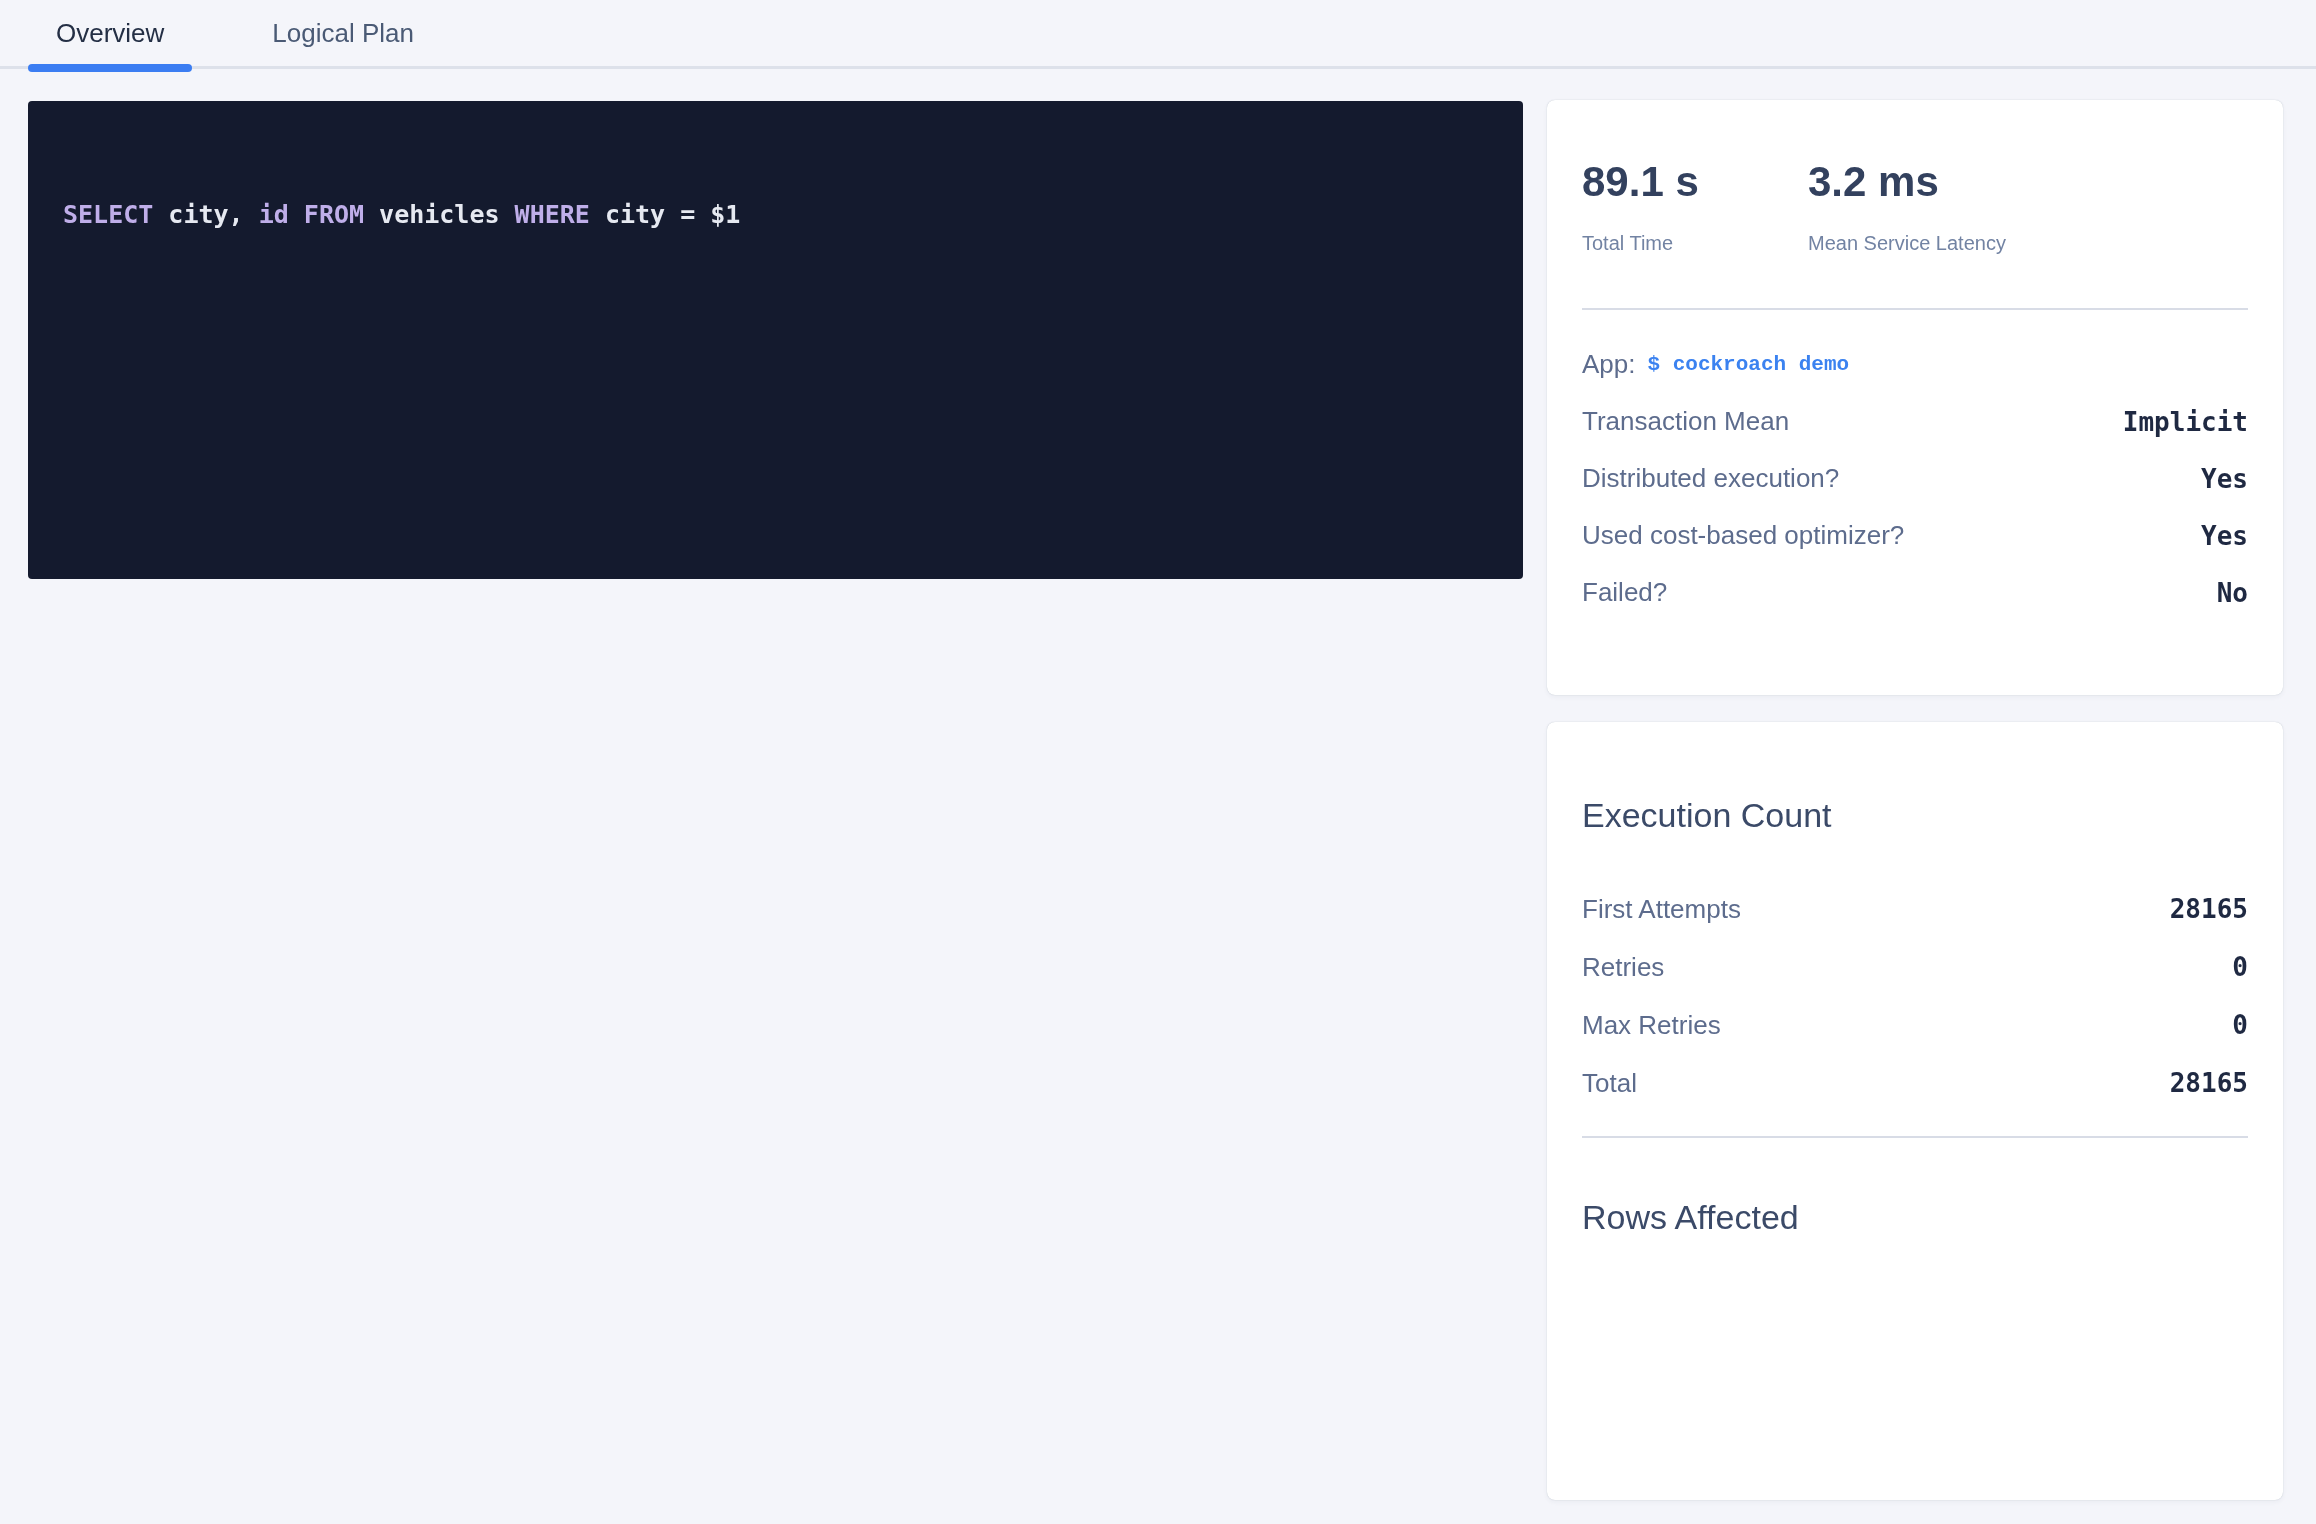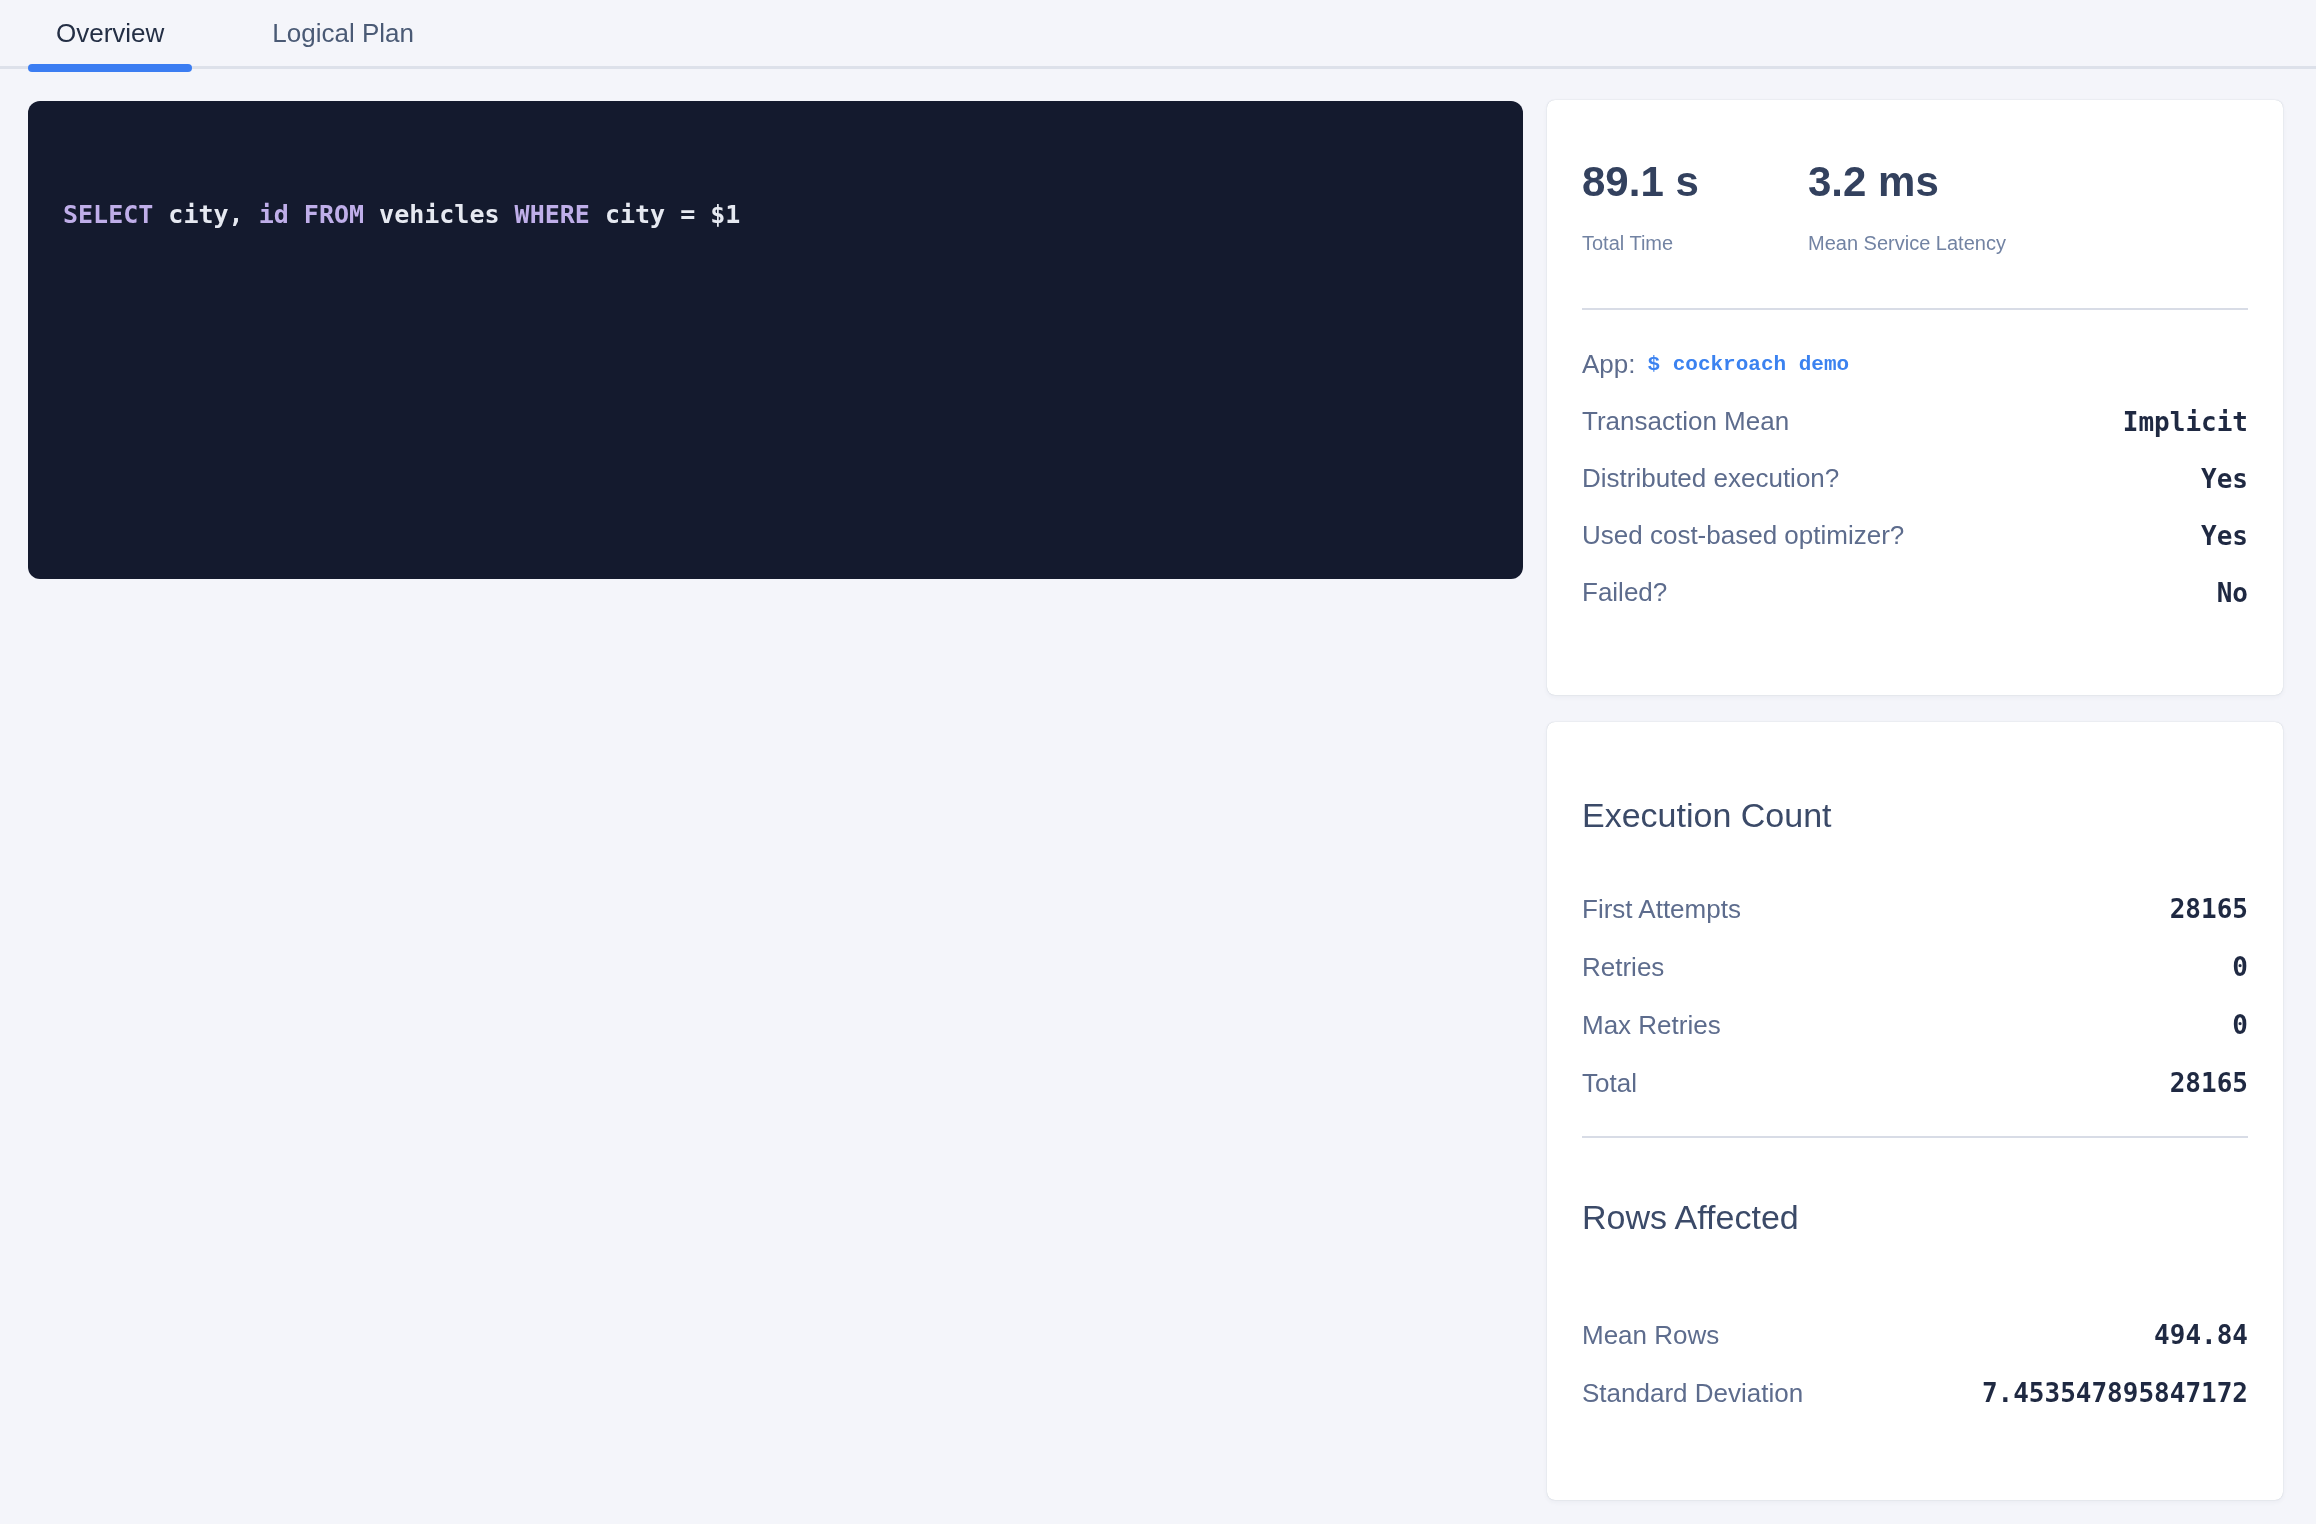--- a/index.html
+++ b/index.html
@@ -38,21 +38,21 @@
   }
   .tab.active{ color:#242f45; font-weight:500; }
   .tab.active::after{
     content:""; position:absolute; left:0; right:0; bottom:-6px;
     height:8px; border-radius:4px; background:var(--accent);
   }
 
   
   .sqlbox{
     position:absolute; left:28px; top:101px; width:1495px; height:478px;
-    background:var(--sqlbg); border-radius:12px;
+    background:var(--sqlbg); border-radius:4px;
     padding:36px 35px;
     font-family:"DejaVu Sans Mono", monospace;
     font-size:25px; font-weight:700; line-height:31px;
     color:var(--plain);
     white-space:pre-wrap;
   }
   .sqlbox .kw{ color:var(--kw); }
   .sqlbox .pl{ color:var(--plain); }
 
   
@@ -168,23 +168,13 @@
     <div class="row">
       <span class="lbl">Total</span>
       <span class="val">28165</span>
     </div>
   </div>
 
   <hr class="divider">
 
   <h2 class="second">Rows Affected</h2>
 
-  <div class="rows2">
-    <div class="row">
-      <span class="lbl">Mean Rows</span>
-      <span class="val">494.84</span>
-    </div>
-    <div class="row">
-      <span class="lbl">Standard Deviation</span>
-      <span class="val">7.453547895847172</span>
-    </div>
-  </div>
 </section>
 
 </body></html>

